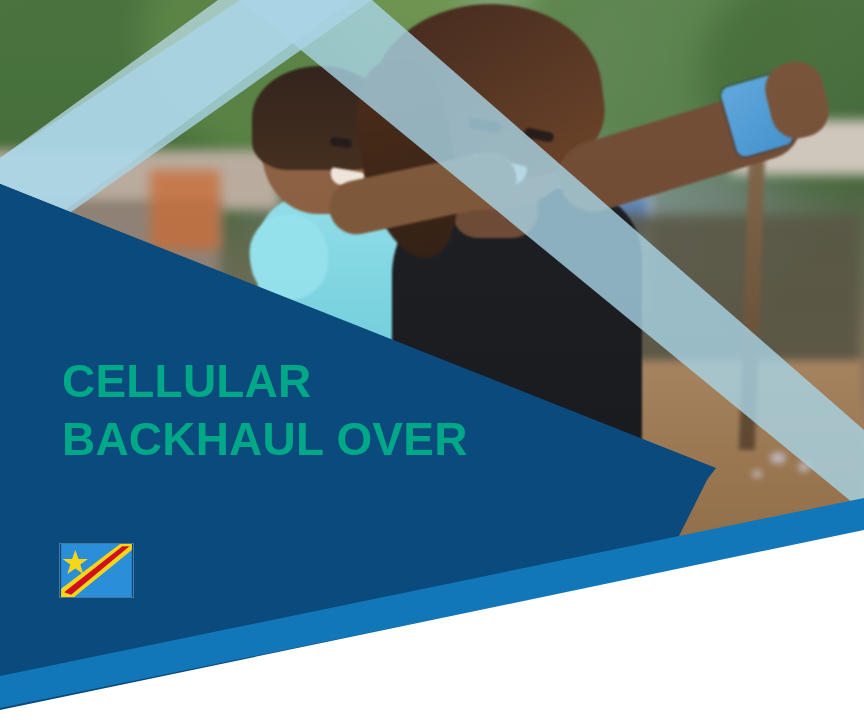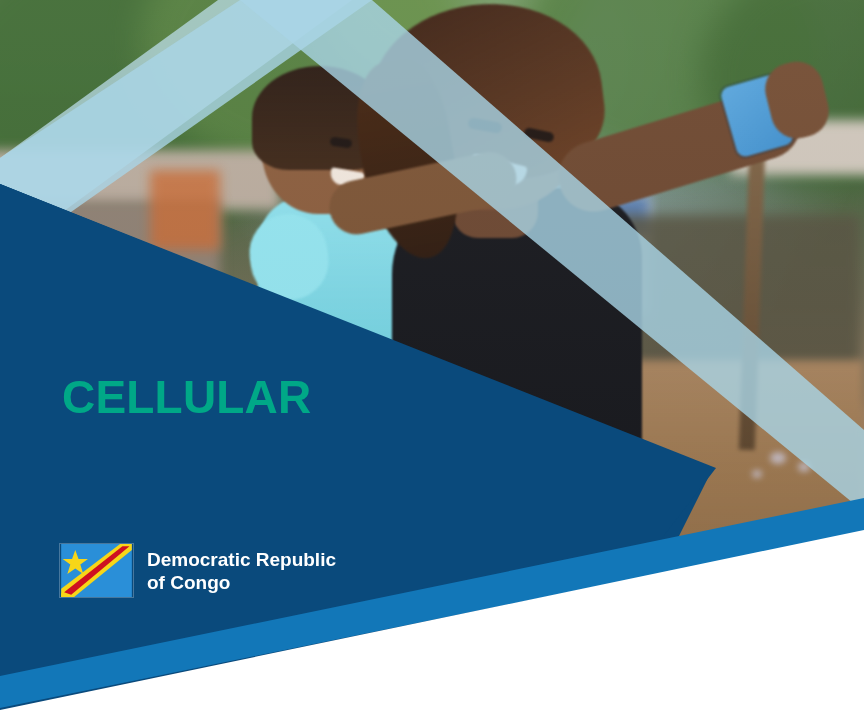--- a/index.html
+++ b/index.html
@@ -161,21 +161,21 @@
   }
 
   
   .shapes { position: absolute; inset: 0; }
   .shapes svg { display: block; width: 864px; height: 722px; }
 
   
   .title-block {
     position: absolute;
     left: 62px;
-    top: 368px;
+    top: 352px;
     width: 470px;
   }
   .title {
     margin: 0;
     color: #00a887;
     font-family: "Liberation Sans", sans-serif;
     font-weight: bold;
     font-size: 46px;
     line-height: 58px;
     letter-spacing: .2px;
@@ -271,28 +271,26 @@
 
       <polygon points="0,676 864,498 864,532 0,708" fill="#1277b8"></polygon>
 
       <polygon points="0,676 640,544 716,468 520,722 0,722" fill="#08406e" opacity="0.0"></polygon>
 
       <polygon points="0,710 864,530 864,722 0,722" fill="#ffffff"></polygon>
     </svg>
   </div>
 
   <div class="title-block">
-    <h1 class="title"><span>CELLULAR</span><br><br></h1>
+    <h1 class="title"><span>CELLULAR</span><br><span>BACKHAUL OVER</span><br></h1>
   </div>
 
   <div class="country">
     <svg class="flag" viewBox="0 0 120 90" xmlns="http://www.w3.org/2000/svg">
       <rect x="0" y="0" width="120" height="90" fill="#2a8fd8"></rect>
       <polygon points="0,84 108,0 120,0 120,10 22,90 0,90" fill="#f7d618"></polygon>
       <polygon points="0,76 100,0 112,0 14,90 0,90" fill="#f7d618"></polygon>
       <polygon points="5,82 104,4 116,4 17,86" fill="#ce1021"></polygon>
       <polygon points="24,10 29.5,25.5 45.5,25.5 32.5,35 37.5,51 24,41.5 10.5,51 15.5,35 2.5,25.5 18.5,25.5" fill="#f7d618"></polygon>
     </svg>
-    <div class="country-name">Democratic Republic
-of Congo</div>
   </div>
 
 </div>
 
 </body></html>

